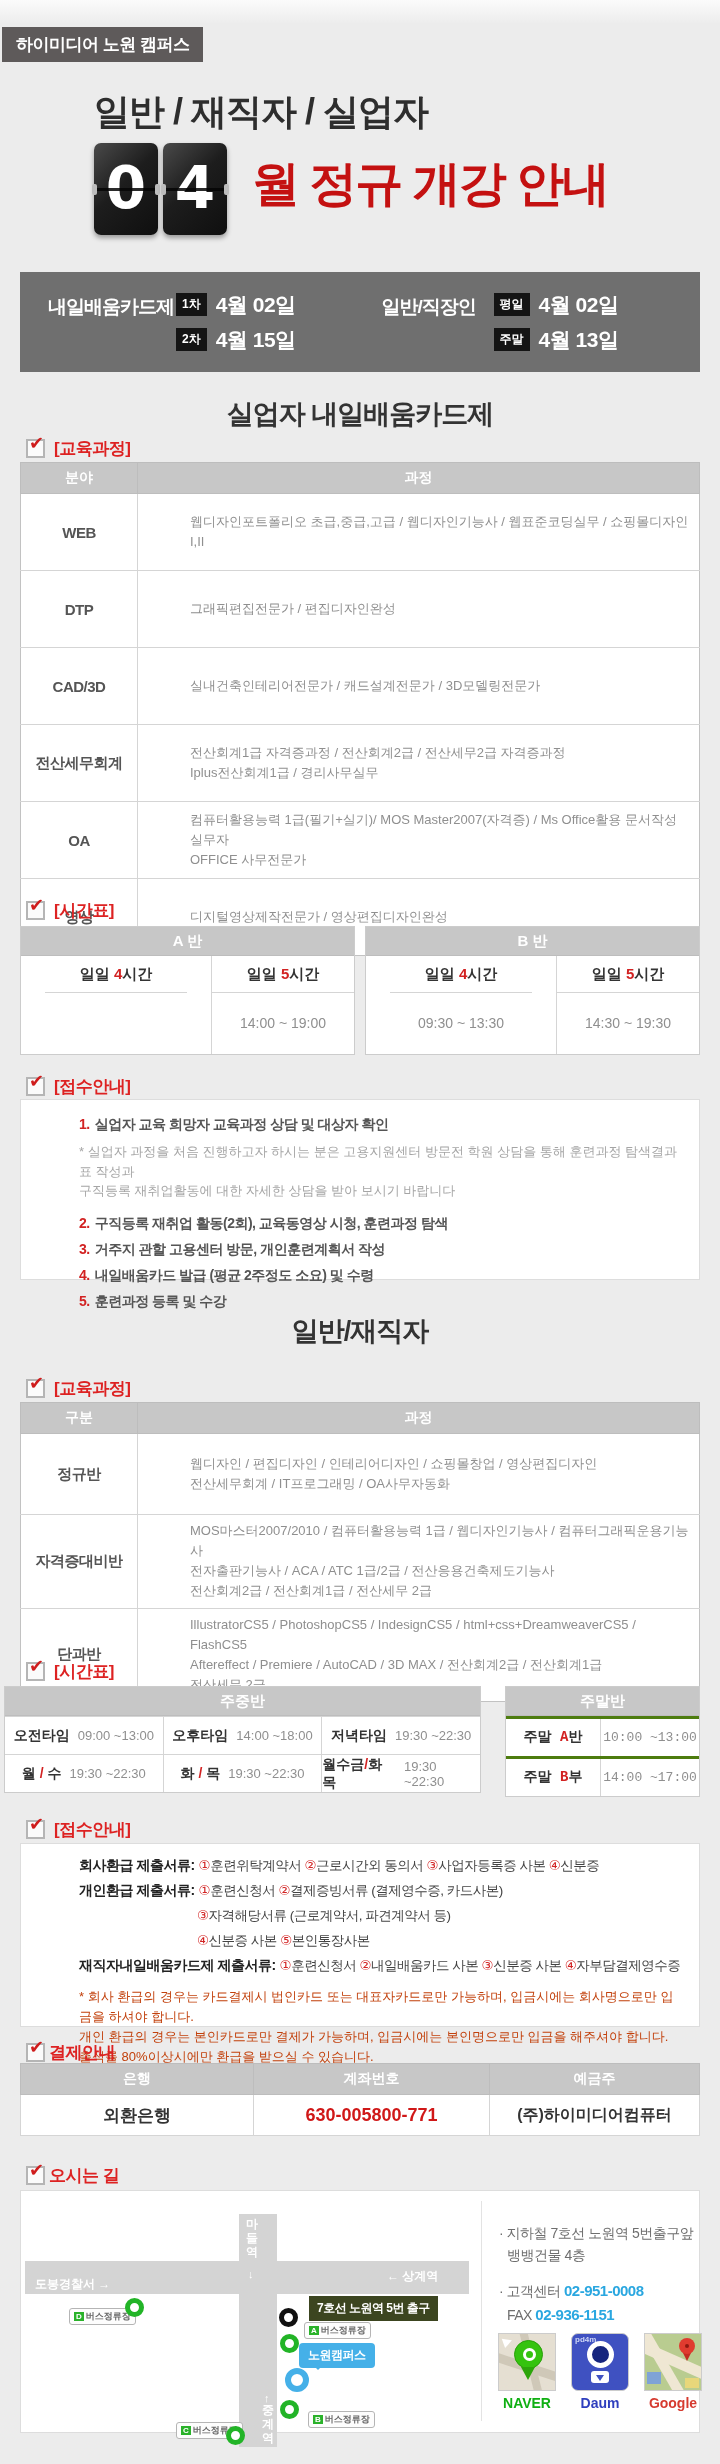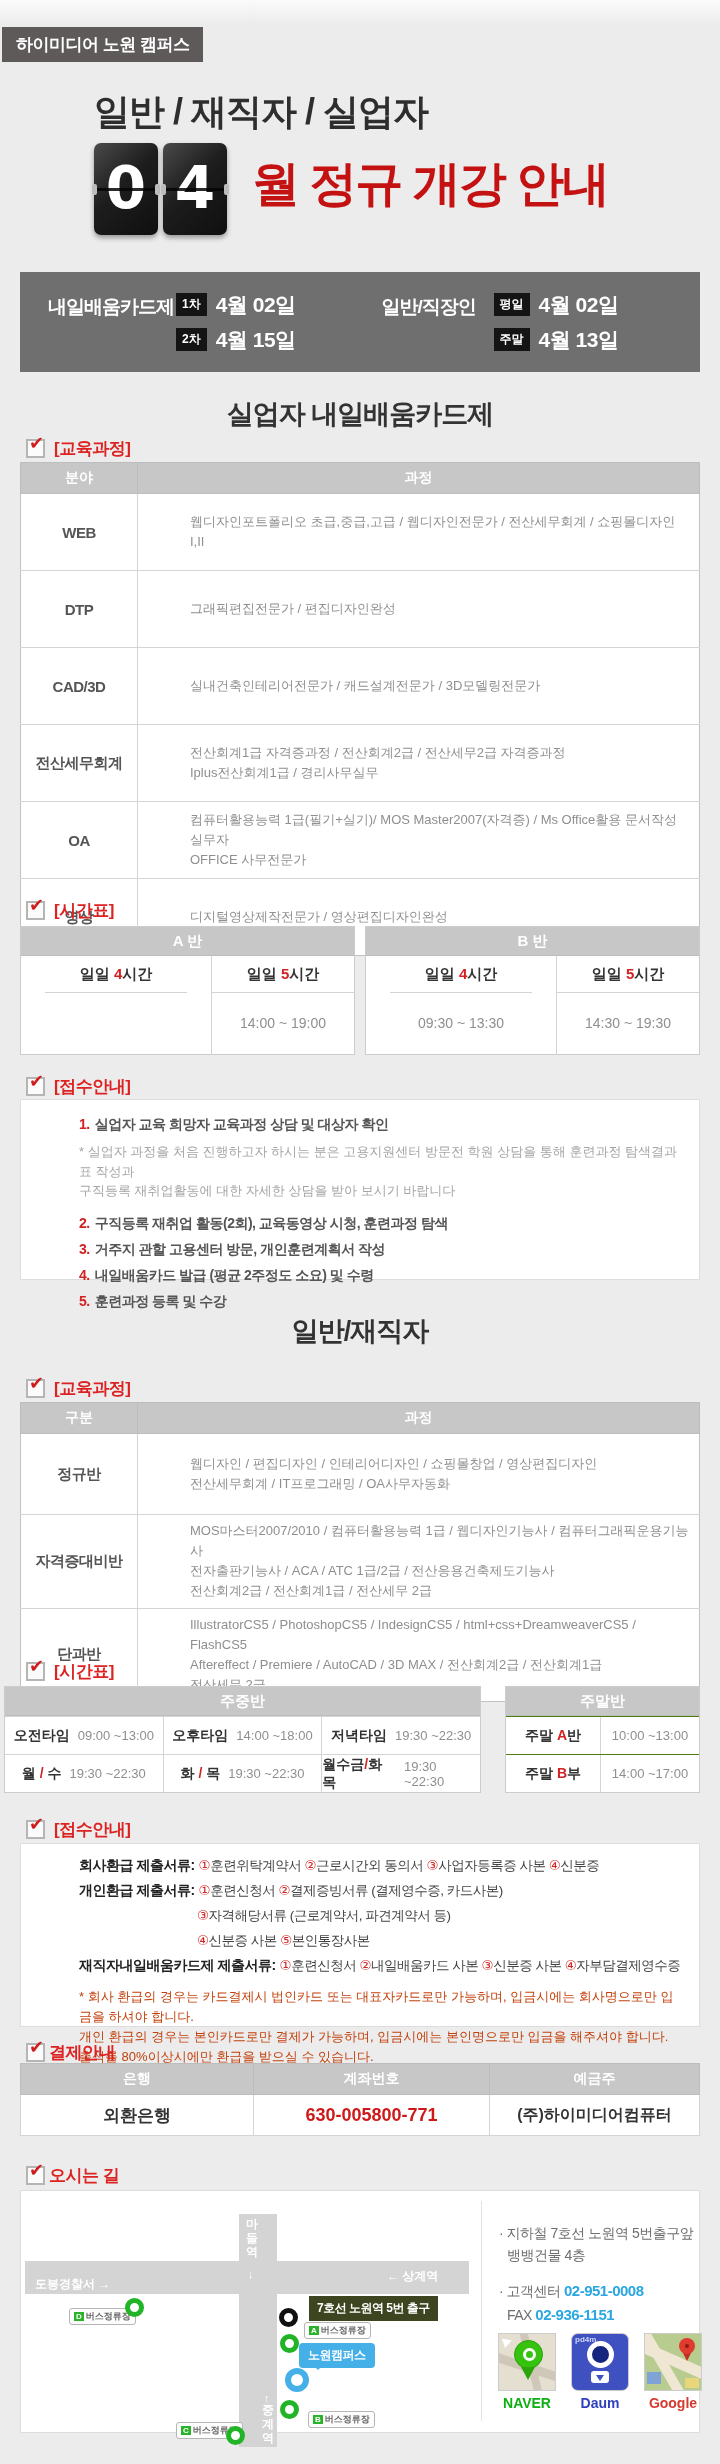--- a/index.html
+++ b/index.html
@@ -61,21 +61,21 @@
   .tt-label{height:36px;line-height:36px;text-align:center;font-size:15px;font-weight:bold;color:#333;
     border-bottom:1px solid #d5d5d5;}
   .red{color:#d22222;}
   .tt-time{height:61px;line-height:61px;text-align:center;color:#8f8f8f;font-size:14px;}
   .wk-row{display:flex;border-top:1px solid #d5d5d5;}
   .wk-row:first-of-type{border-top:none;}
   .wk-cell{flex:1;height:37px;display:flex;align-items:center;justify-content:center;gap:8px;}
   .wk-cell + .wk-cell{border-left:1px solid #d5d5d5;}
   .wl{font-size:14px;font-weight:bold;color:#333;}
   .wt{font-size:13px;color:#8f8f8f;}
-  .we-row{display:flex;border-top:1px solid #4d7c0f;}
+  .we-row{display:flex;border-top:3px solid #4d7c0f;font-family:Liberation Mono, monospace;}
   .we-row:first-of-type{border-top:none;}
   .we-label{width:94px;height:37px;line-height:37px;text-align:center;font-size:14px;font-weight:bold;color:#333;}
   .we-time{flex:1;border-left:1px solid #d5d5d5;height:37px;line-height:37px;text-align:center;
     font-size:13px;color:#8f8f8f;}
 
   
   .nbox{position:absolute;left:20px;width:680px;background:#fff;border:1px solid #ddd;box-sizing:border-box;
     padding:16px 20px 0 58px;}
   .n-item{font-size:14px;font-weight:bold;color:#555;margin-bottom:8px;letter-spacing:-0.5px;}
   .n-num{color:#d22222;margin-right:5px;}
@@ -226,21 +226,21 @@
   <table class="ctable t1" style="top:462px">
     <thead>
         <tr>
       <th style="width:114px">분야</th>
       <th>과정</th>
     </tr>
       </thead>
     <tbody>
       <tr>
           <td class="cat">WEB</td>
-          <td class="courses">웹디자인포트폴리오 초급,중급,고급 / 웹디자인전문가 / 전산세무회계 / 쇼핑몰디자인 I,II</td>
+          <td class="courses">웹디자인포트폴리오 초급,중급,고급 / 웹디자인기능사 / 웹표준코딩실무 / 쇼핑몰디자인 I,II</td>
         </tr>
       <tr>
           <td class="cat">DTP</td>
           <td class="courses">그래픽편집전문가 / 편집디자인완성</td>
         </tr>
       <tr>
           <td class="cat">CAD/3D</td>
           <td class="courses">실내건축인테리어전문가 / 캐드설계전문가 / 3D모델링전문가</td>
         </tr>
       <tr>

